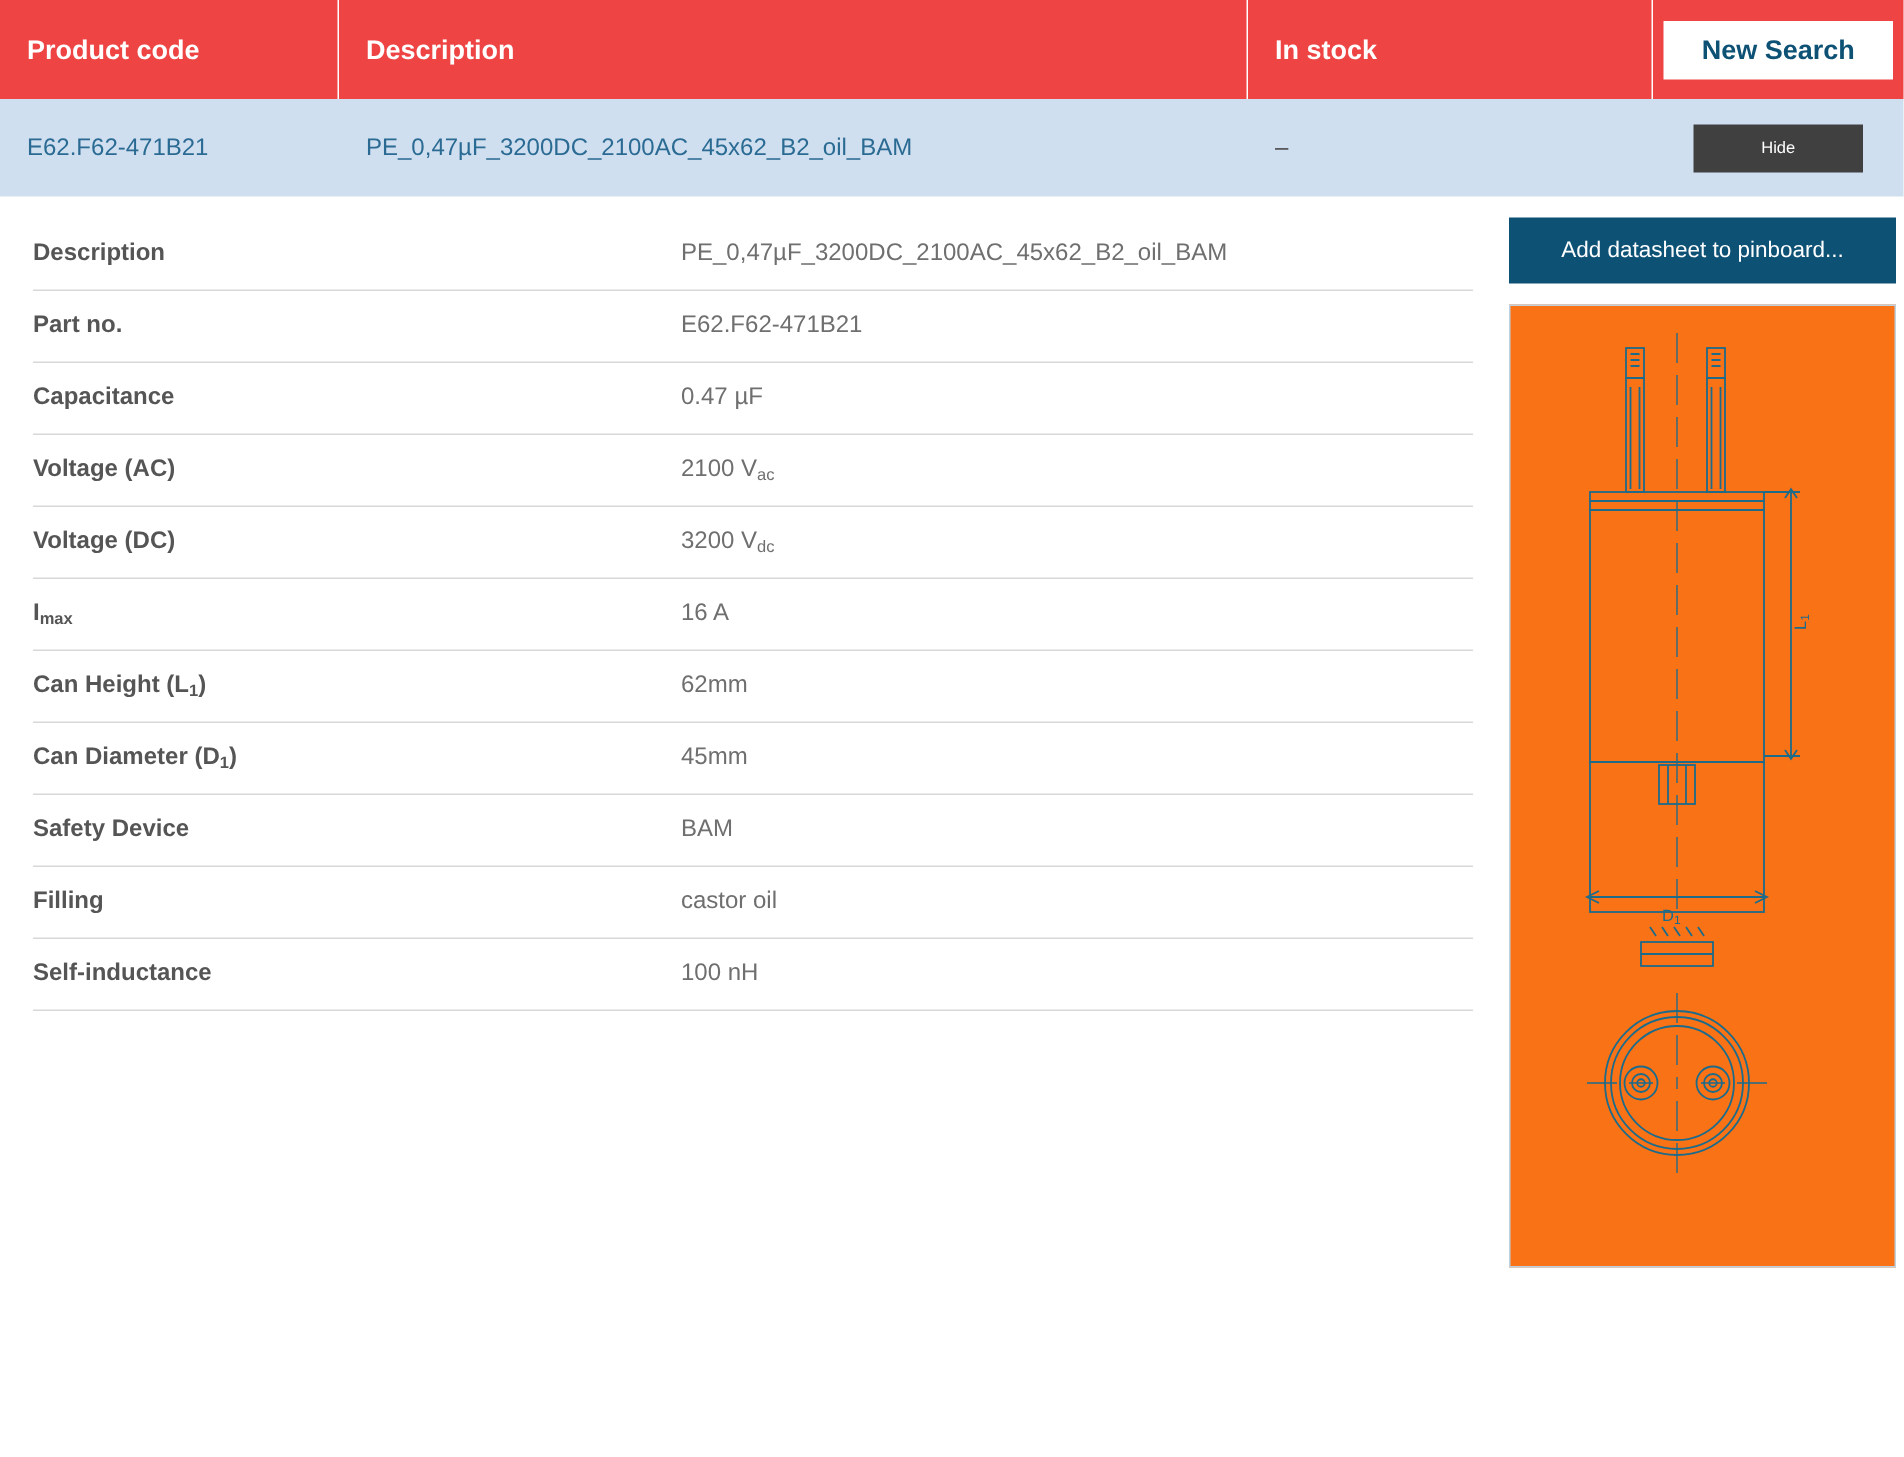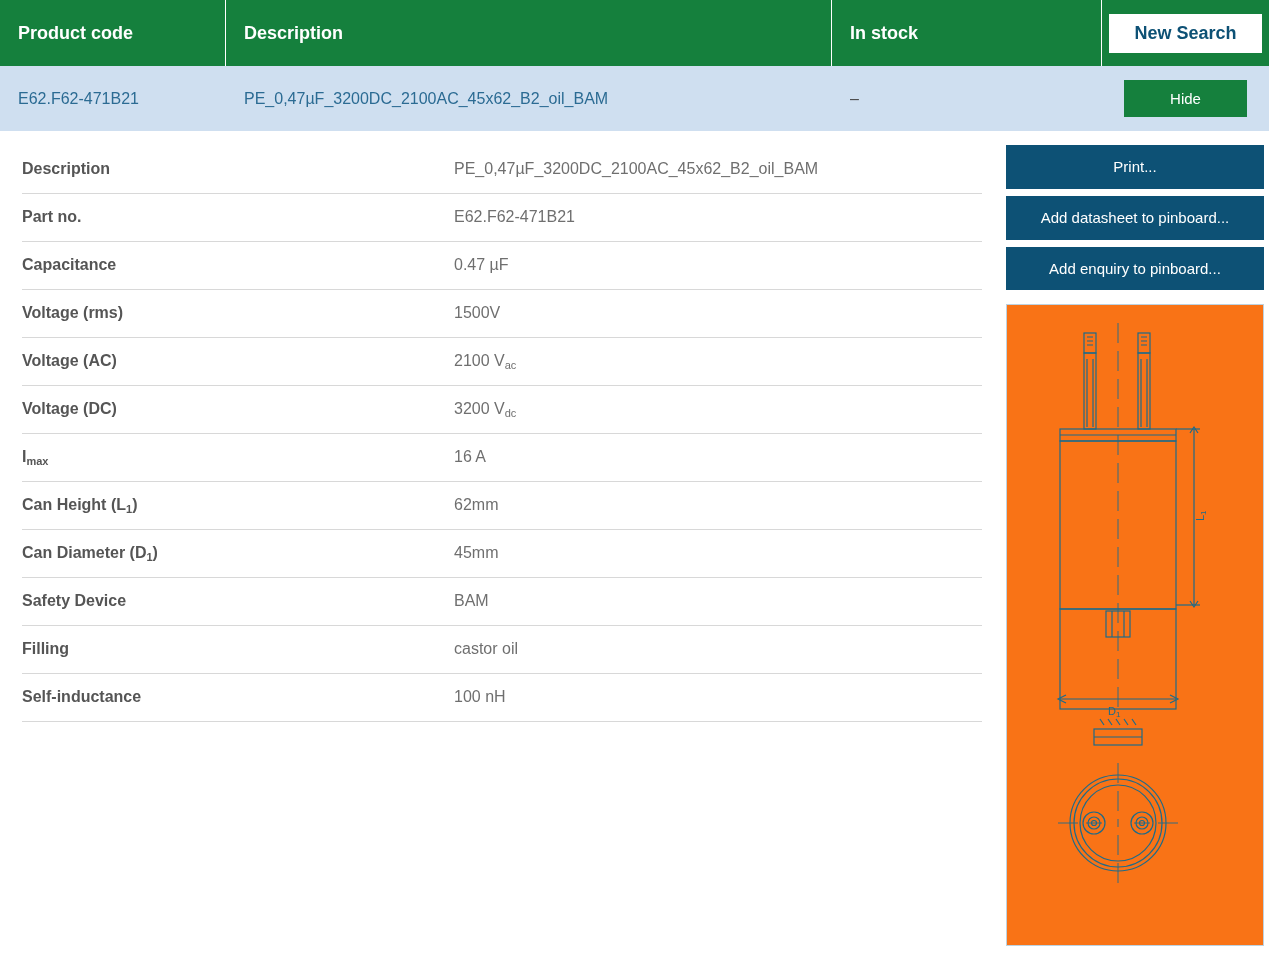--- a/index.html
+++ b/index.html
@@ -20,21 +20,21 @@
     width: 1269px;
     height: 971px;
     box-sizing: border-box;
   }
 
   
   .header-row {
     display: flex;
     align-items: stretch;
     height: 66px;
-    background: #15803d;
+    background: #ef4444;
     color: #ffffff;
   }
   .header-cell {
     display: flex;
     align-items: center;
     font-size: 18px;
     font-weight: bold;
     padding-left: 18px;
     box-sizing: border-box;
     border-right: 1px solid #ffffff;
@@ -83,26 +83,26 @@
   .rc-desc  { width: 606px; }
   .rc-stock { width: 270px; color: #4a4a4a; }
   .rc-action {
     width: 167px;
     display: flex;
     align-items: center;
     justify-content: center;
     padding: 0;
   }
   .hide-btn {
-    background: #15803d;
+    background: #404040;
     color: #ffffff;
-    font-size: 15px;
+    font-size: 11px;
     border: none;
     padding: 10px 12px;
-    width: 123px;
+    width: 113px;
     text-align: center;
     cursor: pointer;
     font-family: "Liberation Sans", sans-serif;
   }
 
   
   .body-wrap {
     display: flex;
     align-items: flex-start;
     padding-top: 14px;
@@ -205,25 +205,20 @@
         </tr>
         <tr>
           <td class="spec-label">Part no.</td>
           <td class="spec-value">E62.F62-471B21</td>
         </tr>
         <tr>
           <td class="spec-label">Capacitance</td>
           <td class="spec-value">0.47 µF</td>
         </tr>
         <tr>
-          <td class="spec-label">Voltage (rms)</td>
-
-          <td class="spec-value">1500V</td>
-        </tr>
-        <tr>
           <td class="spec-label">Voltage (AC)</td>
           <td class="spec-value">
             <span>2100 V</span><sub>ac</sub>
           </td>
         </tr>
         <tr>
           <td class="spec-label">Voltage (DC)</td>
           <td class="spec-value">
             <span>3200 V</span><sub>dc</sub>
           </td>
@@ -255,23 +250,21 @@
           <td class="spec-value">castor oil</td>
         </tr>
         <tr>
           <td class="spec-label">Self-inductance</td>
           <td class="spec-value">100 nH</td>
         </tr>
       </tbody>
     </table>
 
     <div class="right-panel">
-      <button class="panel-btn">Print...</button>
       <button class="panel-btn two-line">Add datasheet to pinboard...</button>
-      <button class="panel-btn">Add enquiry to pinboard...</button>
 
       <div class="drawing-box">
         <svg width="254" height="620" viewBox="0 0 254 620">
           <g stroke="#1d6b8a" fill="none" stroke-width="1.2">
 
             <rect x="76" y="18" width="12" height="20"></rect>
             <rect x="130" y="18" width="12" height="20"></rect>
             <path d="M79 22 L85 22 M79 26 L85 26 M79 30 L85 30"></path>
             <path d="M133 22 L139 22 M133 26 L139 26 M133 30 L139 30"></path>
 

